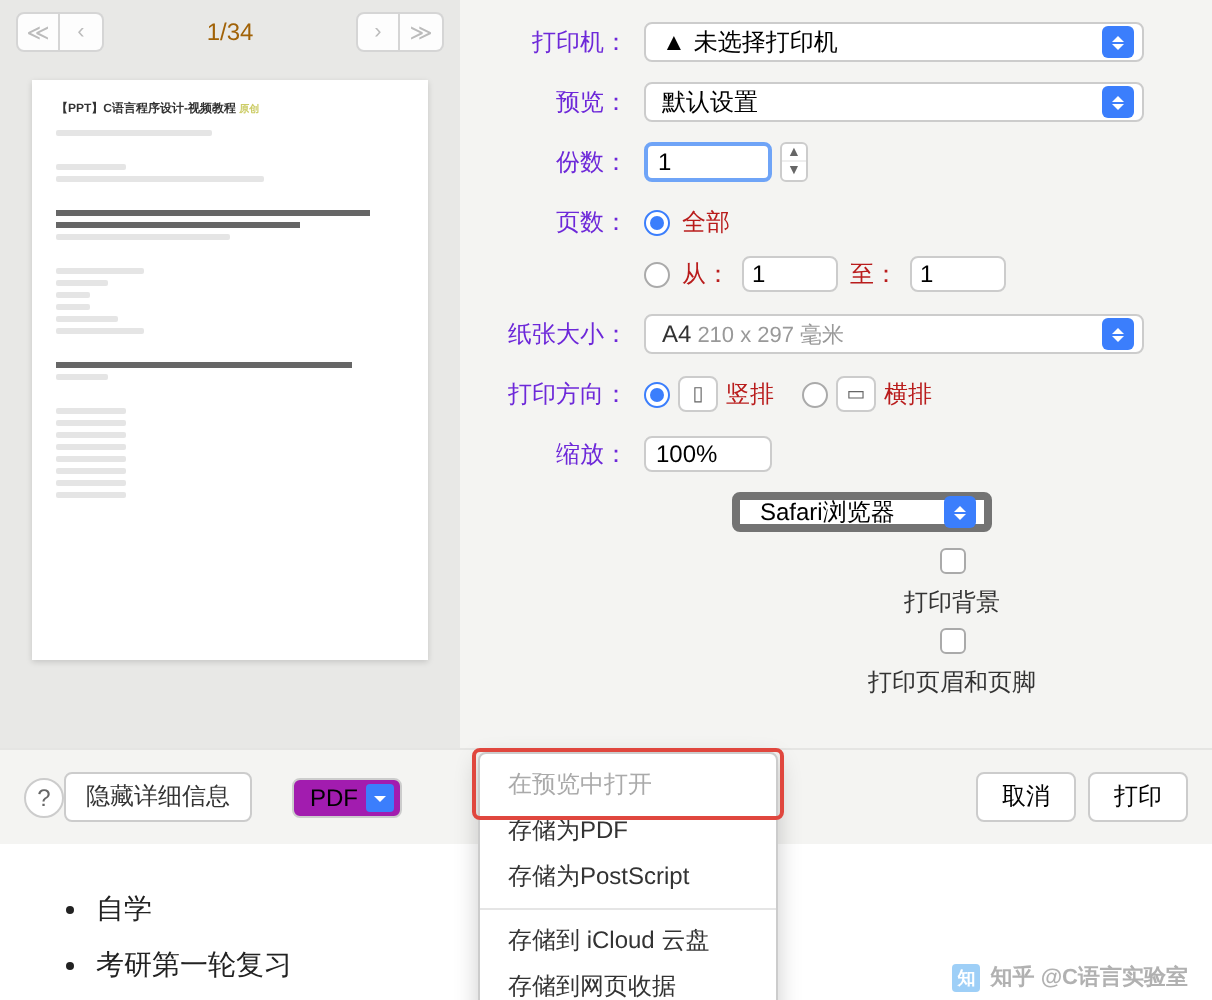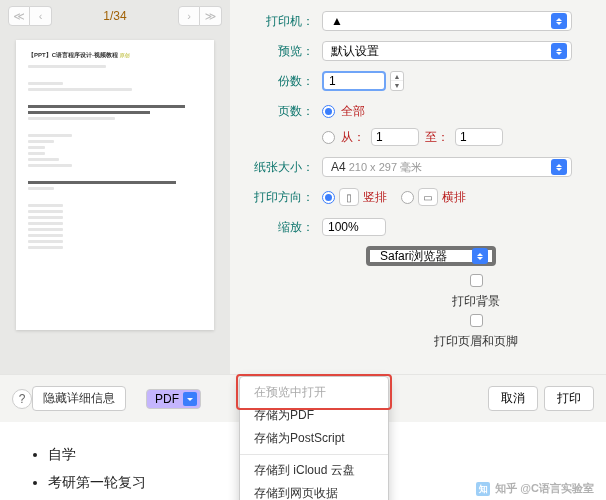--- a/index.html
+++ b/index.html
@@ -15,21 +15,21 @@
 .page-counter { flex: 1; text-align: center; font-size: 12px; color: #a16207; }
 .doc-preview { margin: 8px 16px; background: #fff; height: 290px; box-shadow: 0 1px 3px rgba(0,0,0,0.15); padding: 10px 12px; font-size: 5px; color: #888; line-height: 1.8; overflow: hidden; }
 .doc-preview .pv-title { font-size: 6px; color: #333; font-weight: bold; margin-bottom: 4px; }
 .doc-preview .pv-sub { color: #cc6; font-size: 5px; }
 .doc-preview .pv-line { background: #e5e5e5; height: 3px; margin: 3px 0; border-radius: 1px; }
 .doc-preview .pv-spacer { height: 8px; }
 .doc-preview .pv-bold { background: #666; height: 3px; margin: 3px 0; width: 90%; }
 
 .settings-pane { flex: 1; background: #f4f4f2; padding: 10px 14px 0 0; }
 .row { display: flex; align-items: center; margin-bottom: 8px; min-height: 22px; }
-.row-label { width: 92px; text-align: right; color: #0f766e; font-size: 12px; padding-right: 8px; }
+.row-label { width: 92px; text-align: right; color: #6d28d9; font-size: 12px; padding-right: 8px; }
 .row-content { flex: 1; display: flex; align-items: center; gap: 6px; }
 .select-ctrl { background: #fff; border: 1px solid #ccc; border-radius: 4px; height: 20px; display: flex; align-items: center; padding: 0 4px 0 8px; font-size: 12px; position: relative; flex: 1; max-width: 250px; }
 .select-arrows { width: 16px; height: 16px; background: #3b7efc; border-radius: 3px; margin-left: auto; display: flex; flex-direction: column; align-items: center; justify-content: center; }
 .select-arrows::before { content: ""; border: 3px solid transparent; border-bottom-color: #fff; margin-bottom: 1px; }
 .select-arrows::after { content: ""; border: 3px solid transparent; border-top-color: #fff; }
 .warn-icon { margin-right: 4px; font-size: 12px; }
 .num-input { border: 2px solid #6fa4f7; border-radius: 4px; height: 20px; width: 64px; padding: 0 5px; font-size: 12px; background: #fff; }
 .stepper { display: inline-flex; flex-direction: column; border: 1px solid #ccc; border-radius: 3px; background: #fff; margin-left: -2px; }
 .stepper span { width: 12px; height: 9px; font-size: 7px; text-align: center; line-height: 9px; color: #666; border-bottom: 1px solid #eee; }
 .stepper span:last-child { border-bottom: none; }
@@ -45,21 +45,21 @@
 .percent-input { border: 1px solid #ccc; border-radius: 4px; height: 18px; width: 64px; padding: 0 5px; font-size: 12px; background: #fff; }
 .app-select-row { display: flex; justify-content: center; margin: 8px 0 8px 40px; }
 .app-select { background: #fff; border: 4px solid #737373; border-radius: 4px; height: 20px; display: flex; align-items: center; padding: 0 4px 0 10px; font-size: 12px; width: 130px; }
 .checkbox-rows { margin-left: 130px; }
 .checkbox-row { display: flex; align-items: center; gap: 6px; font-size: 12px; color: #333; margin-bottom: 4px; flex-direction: column; }
 .checkbox { width: 13px; height: 13px; border: 1px solid #aaa; border-radius: 3px; background: #fff; }
 
 .dialog-footer { display: flex; align-items: center; padding: 10px 12px; background: #f4f4f2; border-top: 1px solid #e5e5e3; height: 48px; }
 .help-btn { width: 20px; height: 20px; border: 1px solid #ccc; border-radius: 50%; background: #fff; display: flex; align-items: center; justify-content: center; color: #666; font-size: 12px; }
 .hide-details { margin-left: auto; margin-right: 20px; font-size: 12px; color: #333; background: #fff; border: 1px solid #ccc; border-radius: 4px; padding: 3px 10px; }
-.pdf-btn { background: #c4b5fd; border: 1px solid #ccc; border-radius: 4px; padding: 2px 3px 2px 8px; font-size: 12px; display: flex; align-items: center; gap: 4px; }
+.pdf-btn { background: #a21caf; border: 1px solid #ccc; border-radius: 4px; padding: 2px 3px 2px 8px; font-size: 12px; display: flex; align-items: center; gap: 4px; }
 .pdf-btn .caret { width: 14px; height: 14px; background: #3b7efc; border-radius: 2px; display: flex; align-items: center; justify-content: center; }
 .pdf-btn .caret::after { content: ""; border: 3px solid transparent; border-top-color: #fff; transform: translateY(2px); }
 .footer-spacer { flex: 1; }
 .std-btn { background: #fff; border: 1px solid #ccc; border-radius: 4px; padding: 3px 12px; font-size: 12px; margin-left: 6px; }
 
 .pdf-menu { position: absolute; left: 239px; top: 376px; width: 150px; background: #fff; border: 1px solid #ccc; border-radius: 4px; box-shadow: 0 4px 12px rgba(0,0,0,0.2); padding: 4px 0; z-index: 50; }
 .pdf-menu-item { padding: 3px 14px; font-size: 12px; color: #333; }
 .pdf-menu-item.disabled { color: #aaa; }
 .pdf-menu-sep { height: 1px; background: #e5e5e5; margin: 4px 0; }
 .highlight-box { position: absolute; left: 236px; top: 374px; width: 156px; height: 36px; border: 2px solid #e0473e; border-radius: 4px; z-index: 60; pointer-events: none; }
@@ -116,20 +116,21 @@
       <div class="pv-line" style="width:20%"></div>
     </div>
   </div>
 
   <div class="settings-pane">
     <div class="row">
       <div class="row-label">打印机：</div>
       <div class="row-content">
         <div class="select-ctrl">
           <span class="warn-icon">▲</span>
+          <span>未选择打印机</span>
           <span class="select-arrows"></span>
         </div>
       </div>
     </div>
     <div class="row">
       <div class="row-label">预览：</div>
       <div class="row-content">
         <div class="select-ctrl">
           <span>默认设置</span>
           <span class="select-arrows"></span>

